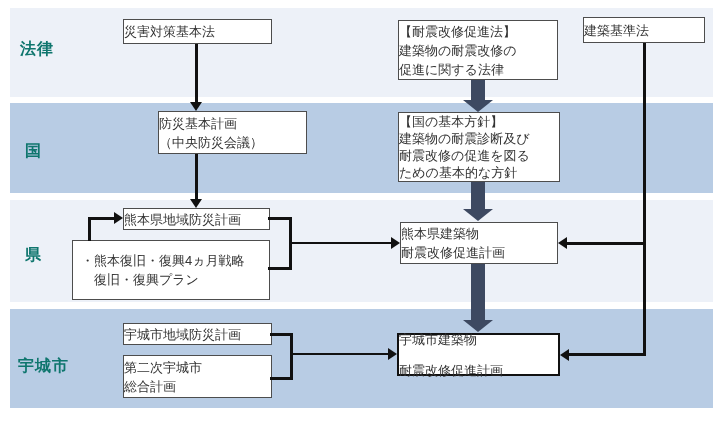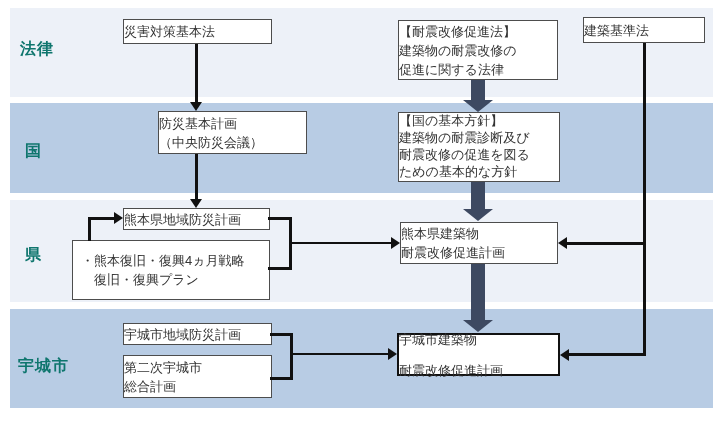--- a/index.html
+++ b/index.html
@@ -54,21 +54,21 @@
   <div class="dbox" style="left:398px;top:20px;width:160px;height:60px;">
     <div class="ln">【耐震改修促進法】</div>
     <div class="ln">建築物の耐震改修の</div>
     <div class="ln">促進に関する法律</div>
   </div>
 
   <div class="dbox" style="left:123px;top:111px;width:149px;height:43px;margin-left:35px;">
     <div class="ln">防災基本計画</div>
     <div class="ln">（中央防災会議）</div>
   </div>
-  <div class="dbox" style="left:398px;top:112px;width:162px;height:70px;line-height:17px;font-family:Liberation Mono, monospace;">
+  <div class="dbox" style="left:398px;top:112px;width:162px;height:70px;line-height:17px;">
     <div class="ln">【国の基本方針】</div>
     <div class="ln">建築物の耐震診断及び</div>
     <div class="ln">耐震改修の促進を図る</div>
     <div class="ln">ための基本的な方針</div>
   </div>
 
   <div class="dbox" style="left:123px;top:208px;width:147px;height:22px;">
     <div class="ln">熊本県地域防災計画</div>
   </div>
   <div class="dbox left-align" style="left:72px;top:240px;width:198px;height:60px;">

